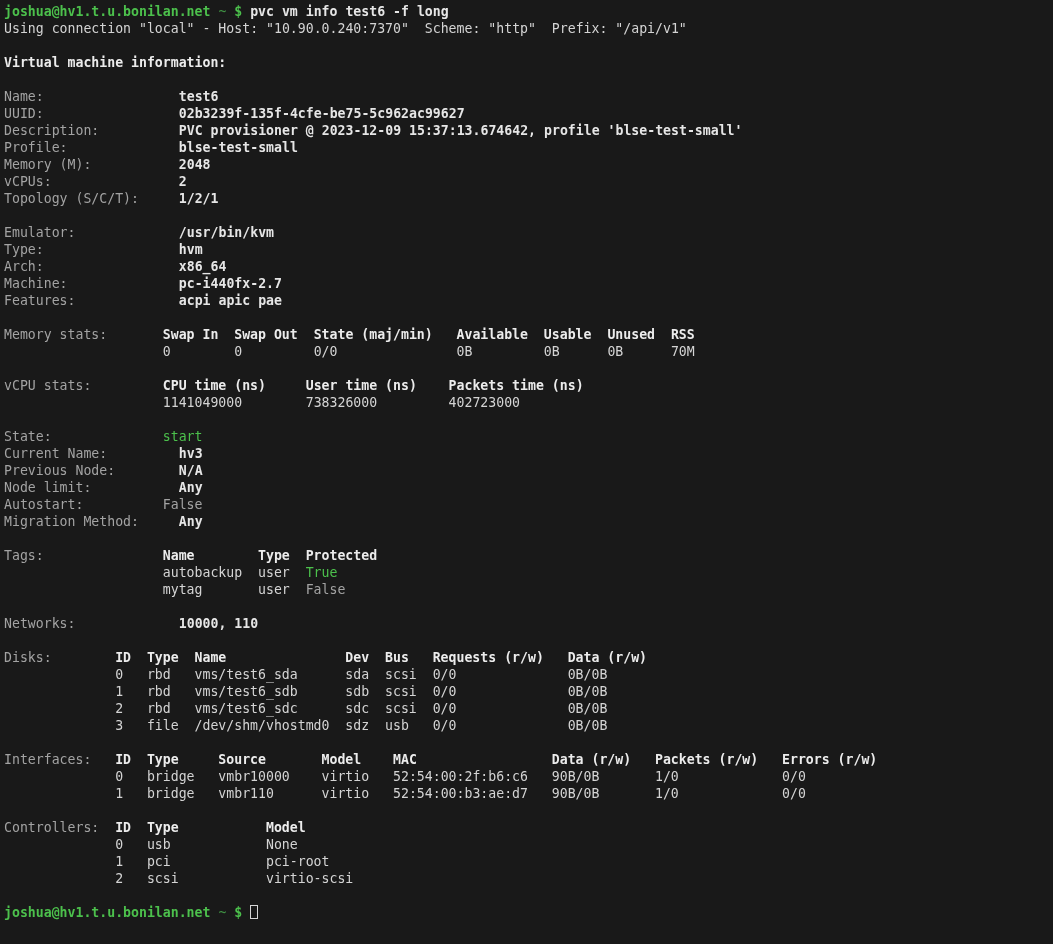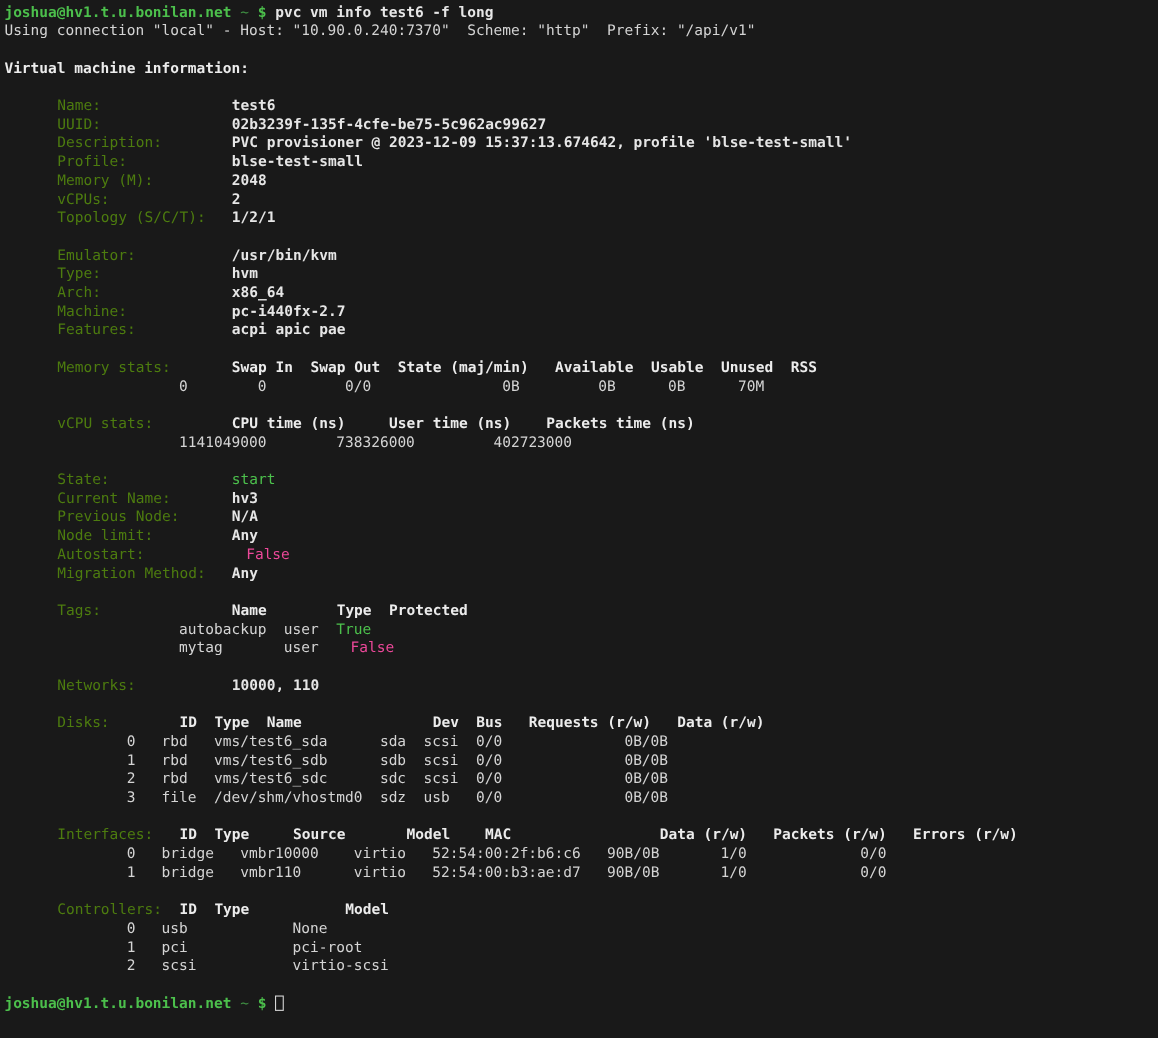--- a/index.html
+++ b/index.html
@@ -18,26 +18,26 @@
     line-height:17px;
     white-space:pre;
     vertical-align:top;
     font-family:"DejaVu Sans Mono","Liberation Mono",monospace;
   }
   i.sp{width:1ch;}
   .w4{width:4ch}.w5{width:5ch}.w6{width:6ch}.w8{width:8ch}.w9{width:9ch}
   .w10{width:10ch}.w11{width:11ch}.w12{width:12ch}.w13{width:13ch}
   .w14{width:14ch}.w15{width:15ch}.w16{width:16ch}.w17{width:17ch}
   .w18{width:18ch}.w19{width:19ch}.w20{width:20ch}
-  .lbl{color:#4d7c0f;margin-left:48px;}
+  .lbl{color:#a3a3a3;}
   .txt{color:#d4d4d4;}
-  .bval{color:#e6e6e6;font-weight:bold;}
+  .bval{color:#e6e6e6;font-weight:bold;margin-left:16px;}
   .hdr{color:#ececec;font-weight:bold;}
   .green{color:#4cc04c;}
-  .blue{color:#ec4899;margin-left:13px;}
+  .blue{color:#a3a3a3;}
   .phost{color:#4cc04c;font-weight:bold;}
   .ptilde{color:#3f8f43;}
   .pdollar{color:#4cc04c;font-weight:bold;}
   .cmd{color:#e6e6e6;font-weight:bold;}
   .cursor{
     width:8px;height:14px;
     border:1px solid #d6d6d6;
     box-sizing:border-box;
     margin-top:1px;
   }

